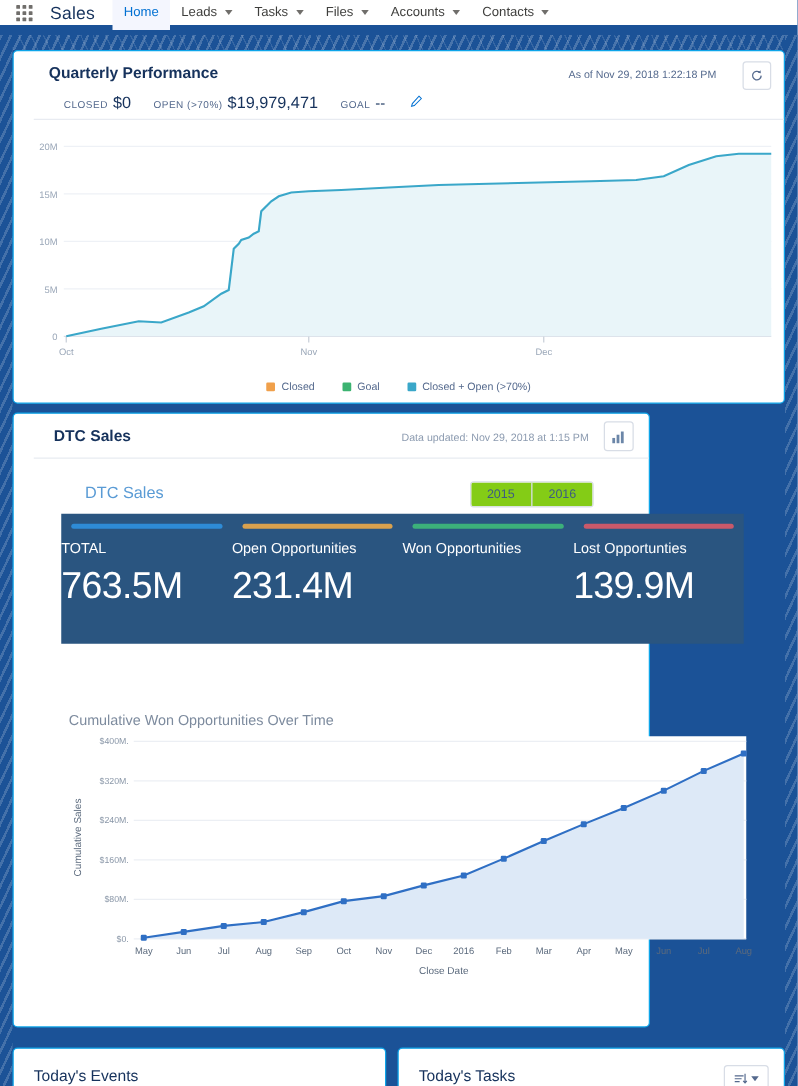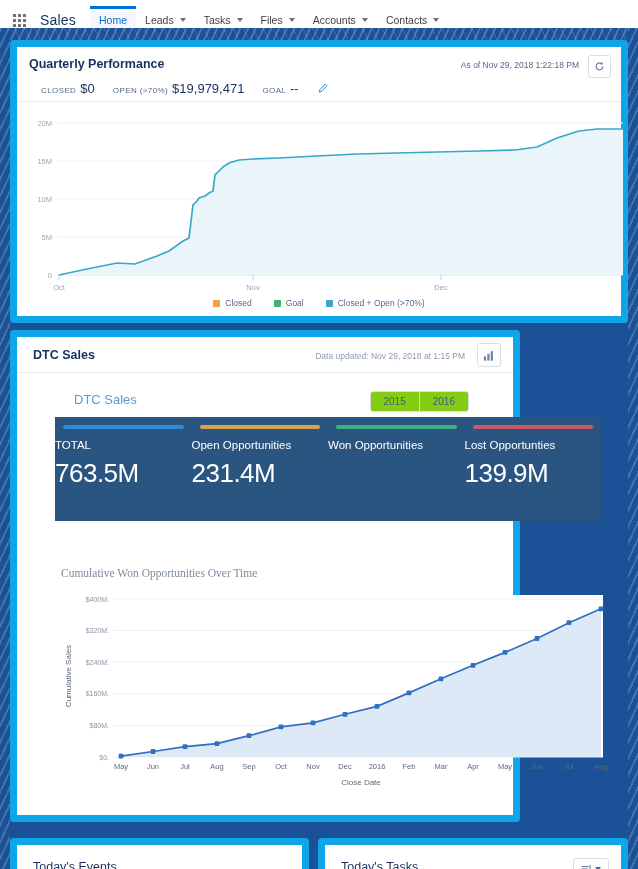--- a/index.html
+++ b/index.html
@@ -6,21 +6,21 @@
     margin: 0; padding: 0;
     width: 638px; height: 869px;
     background: #b0c4de;
     font-family: "Liberation Sans", sans-serif;
     overflow: hidden;
   }
   #root { position: relative; width: 638px; height: 869px; background: #1b5297; }
 
   
   .globalnav {
-    position: absolute; top: 0; left: 0; width: 638px; height: 40px;
+    position: absolute; top: 0; left: 0; width: 638px; height: 20px;
     background: #ffffff; display: flex; align-items: center;
     box-sizing: border-box; padding-left: 8px;
   }
   .app-launcher { width: 22px; height: 22px; display: flex; align-items: center; justify-content: center; cursor: pointer; }
   .dots { display: grid; grid-template-columns: repeat(3, 3px); grid-template-rows: repeat(3, 3px); gap: 2px; }
   .dots i { display: block; width: 3px; height: 3px; background: #706e6b; border-radius: 0.5px; }
   .app-name { font-size: 14px; color: #16325c; margin-left: 10px; margin-right: 14px; font-weight: 400; letter-spacing: .2px;}
   .navitems { display: flex; align-items: center; height: 28px; }
   .navitem {
     position: relative; display: flex; align-items: center; gap: 4px;
@@ -41,33 +41,34 @@
       repeating-linear-gradient(65deg, rgba(255,255,255,.12) 0 1px, rgba(255,255,255,0) 1px 9px),
       linear-gradient(#1b5297, #1b5297);
   }
   .sidestrip-l { position: absolute; top: 28px; left: 0; width: 10px; height: 841px;
     background: repeating-linear-gradient(115deg, rgba(255,255,255,.18) 0 2px, rgba(255,255,255,0) 2px 7px), #1b5297; }
   .sidestrip-r { position: absolute; top: 28px; right: 0; width: 10px; height: 841px;
     background: repeating-linear-gradient(115deg, rgba(255,255,255,.18) 0 2px, rgba(255,255,255,0) 2px 7px), #1b5297; }
 
   
   .card {
-    position: absolute; background: #ffffff; border: 7px solid #0ea5e9; border-radius: 4px;
+    position: absolute; background: #ffffff; border: 1px solid #0ea5e9; border-radius: 4px;
     box-sizing: border-box;
+    padding-left: 16px;
   }
   #card-quarterly { left: 10px; top: 40px; width: 618px; height: 283px; }
   #card-dtc { left: 10px; top: 330px; width: 510px; height: 492px; }
   #card-events { left: 10px; top: 838px; width: 299px; height: 60px; }
   #card-tasks  { left: 318px; top: 838px; width: 310px; height: 60px; }
 
   .card-title { font-size: 12.5px; color: #16325c; font-weight: bold; }
 
   
   .q-head { position: relative; padding: 10px 12px 0 12px; }
-  .q-asof { position: absolute; right: 42px; top: 13px; font-size: 8.5px; color: #54698d; }
+  .q-asof { position: absolute; right: 54px; top: 13px; font-size: 8.5px; color: #54698d; }
   .q-refresh {
     position: absolute; right: 10px; top: 8px; width: 21px; height: 21px;
     border: 1px solid #d8dde6; border-radius: 3px; background: #fff;
     display: flex; align-items: center; justify-content: center; cursor: pointer;
   }
   .q-metrics { display: flex; align-items: baseline; gap: 4px; padding: 8px 12px 0 12px; }
   .m-label { font-size: 8px; color: #54698d; letter-spacing: .4px; text-transform: uppercase; }
   .m-value { font-size: 13px; color: #16325c; margin-right: 14px; }
   .m-value.small { font-size: 12px; }
   .pencil { cursor: pointer; margin-left: 2px; }
@@ -91,24 +92,24 @@
   
   .dtc-widget-title { position: absolute; left: 57px; top: 55px; font-size: 13px; color: #5a9bd5; }
   .year-toggle { position: absolute; right: 44px; top: 54px; display: flex; border: 1px solid #d8dde6; border-radius: 3px; overflow: hidden; }
   .year-btn { font-size: 10px; color: #3e5c82; padding: 4px 13px; background: #84cc16; cursor: pointer; }
   .year-btn + .year-btn { border-left: 1px solid #d8dde6; }
 
   .kpi-band { position: absolute; left: 38px; top: 80px; width: 546px; height: 104px; background: #2a5580; display: flex; }
   .kpi { flex: 1; position: relative; display: flex; flex-direction: column; align-items: flex-start; }
   .kpi .bar { position: absolute; top: 8px; left: 8px; right: 8px; height: 4px; border-radius: 2px; }
   .kpi .klabel { margin-top: 22px; font-size: 11.5px; color: #ffffff; }
-  .kpi .kvalue { margin-top: 7px; font-size: 26px; color: #ffffff; letter-spacing: -0.5px; font-weight: 300; }
-
-  
-  .cum-title { position: absolute; left: 44px; top: 230px; font-size: 11.5px; color: #7d8b9e; font-family: Liberation Serif, serif; }
+  .kpi .kvalue { margin-top: 7px; font-size: 30px; color: #ffffff; letter-spacing: -0.5px; font-weight: 300; }
+
+  
+  .cum-title { position: absolute; left: 44px; top: 240px; font-size: 11.5px; color: #7d8b9e; }
   #cum-chart { position: absolute; left: 38px; top: 250px; width: 560px; height: 212px; }
 
   
   .bc-title { position: absolute; left: 16px; top: 15px; font-size: 12.5px; color: #16325c; font-weight: normal; }
   .tasks-ctrl { position: absolute; right: 12px; top: 13px; width: 34px; height: 20px;
     border: 1px solid #d8dde6; border-radius: 3px; background: #fff; display: flex;
     align-items: center; justify-content: center; gap: 3px; cursor: pointer; }
 
   text { font-family: "Liberation Sans", sans-serif; }
 </style>

